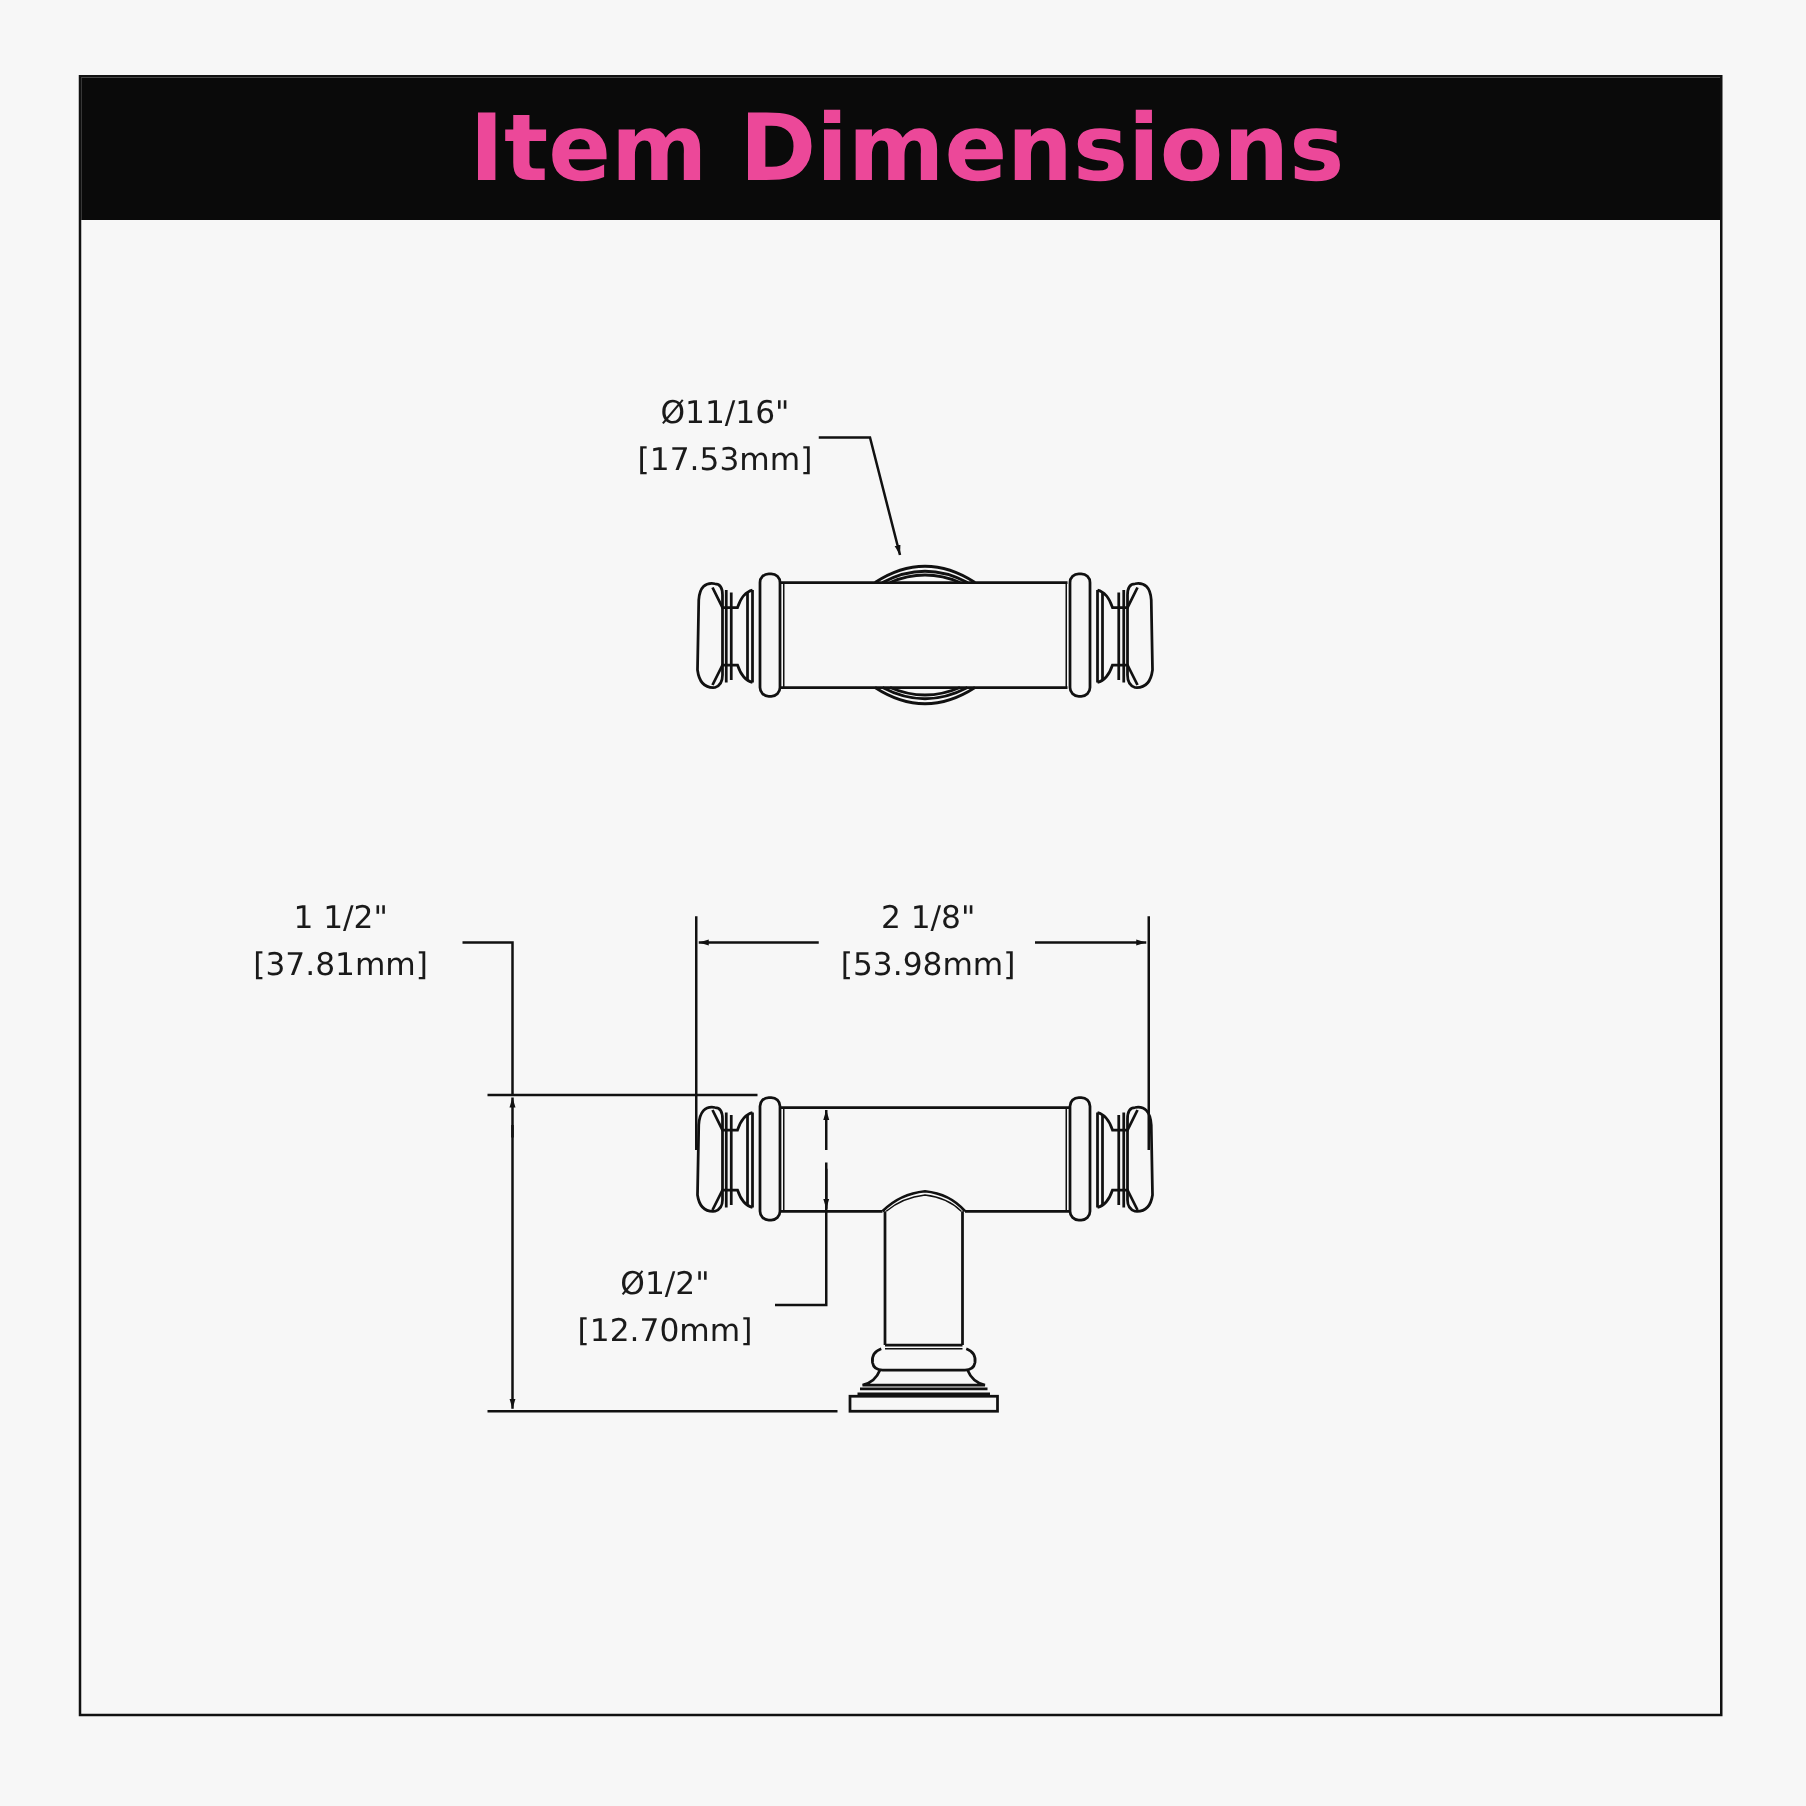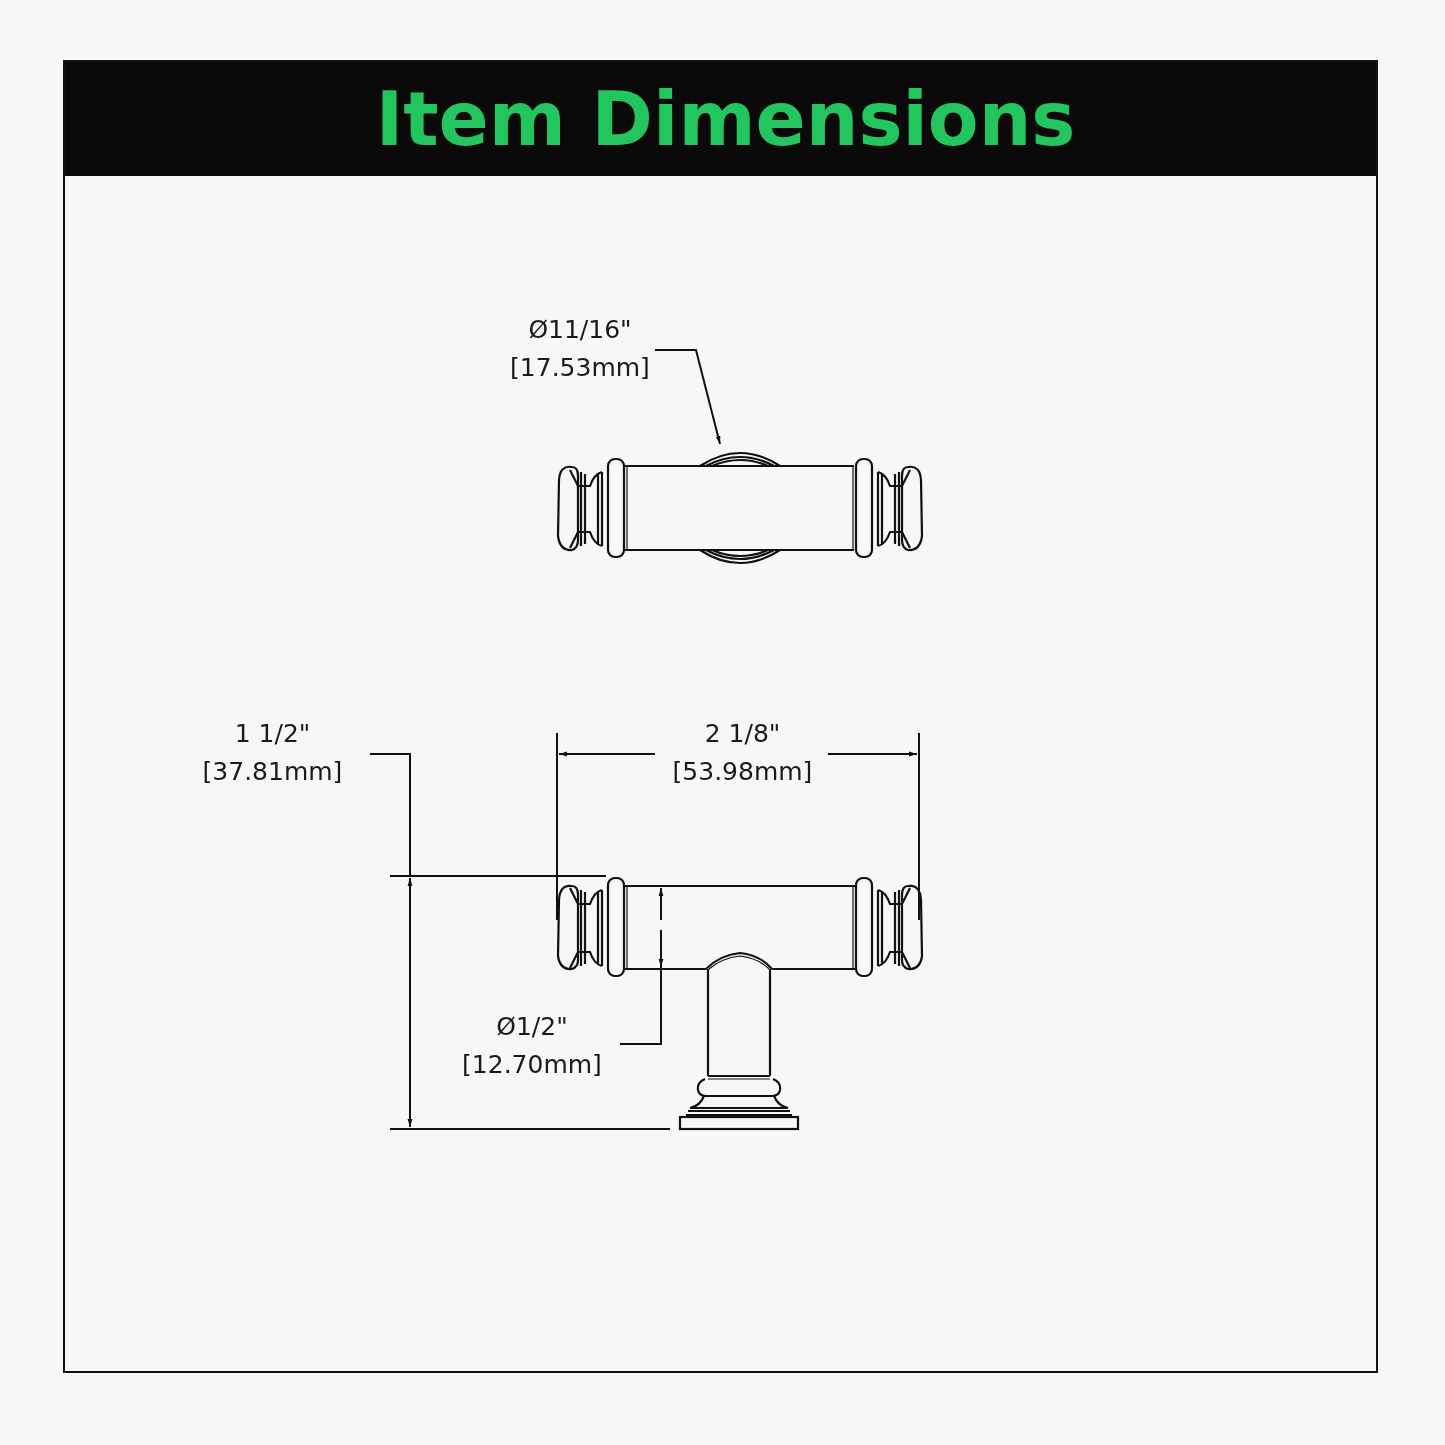--- a/index.html
+++ b/index.html
@@ -18,21 +18,21 @@
     background: #f7f7f7;
   }
   .header {
     position: absolute;
     left: 0; top: 0; right: 0;
     height: 114px;
     background: #0a0a0a;
     display: flex; align-items: center; justify-content: center;
   }
   .header-title {
-    color: #22c55e;
+    color: #ec4899;
     font-family: "DejaVu Sans", sans-serif;
     font-weight: bold;
     font-size: 74px;
     letter-spacing: 0px;
     margin-left: 10px;
     line-height: 1;
   }
   .drawing {
     position: absolute;
     left: 0; top: 0;

